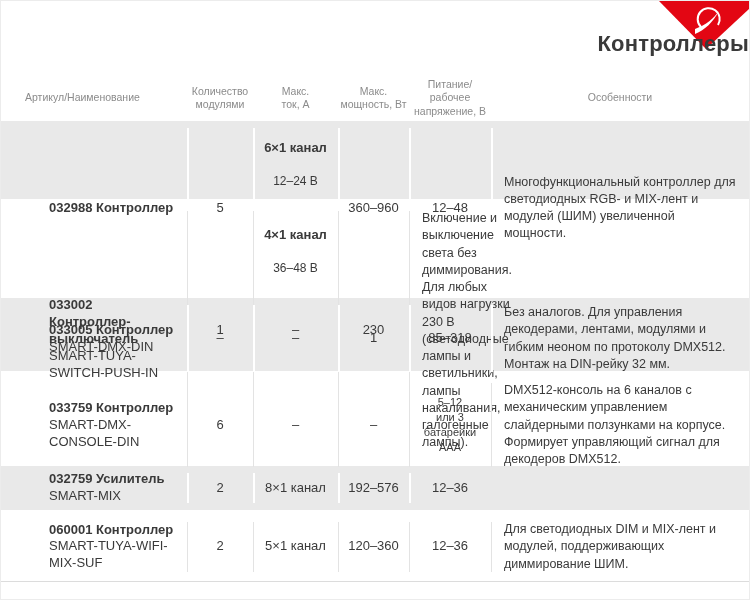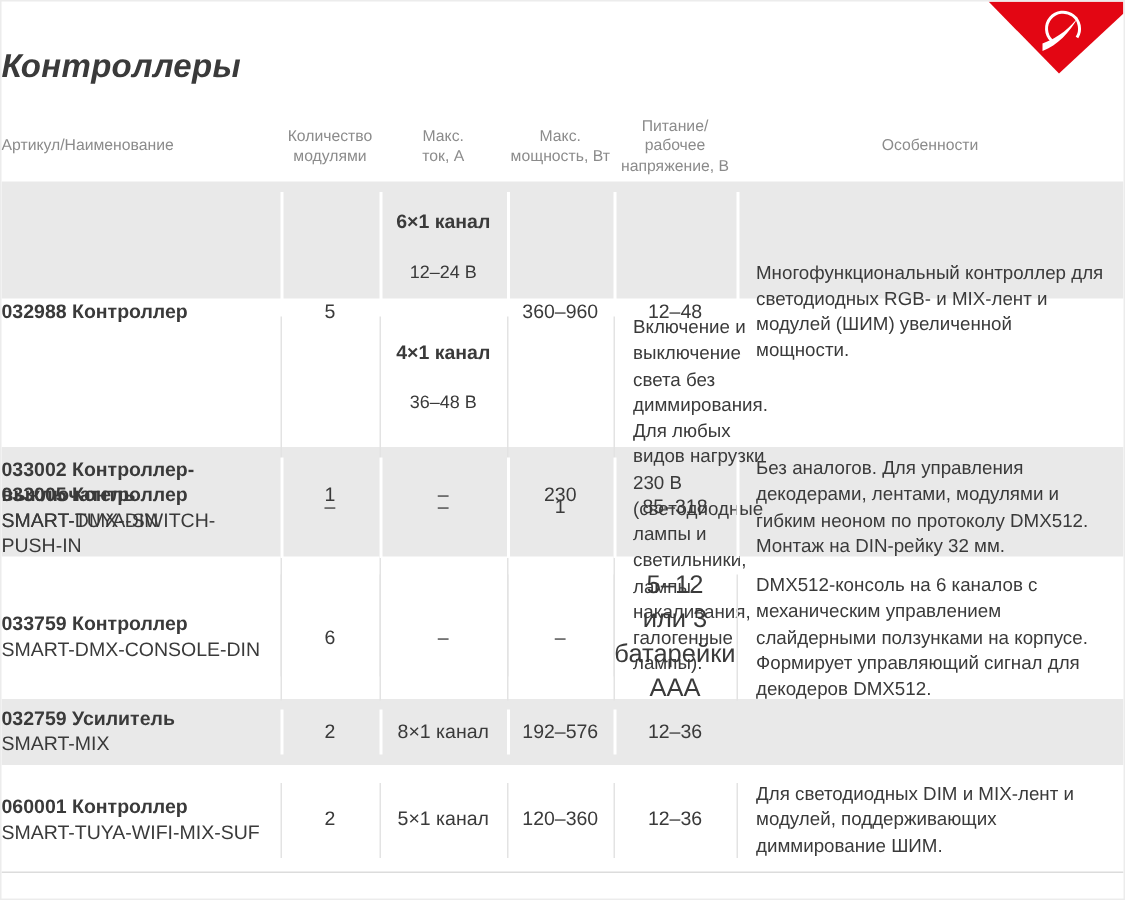--- a/index.html
+++ b/index.html
@@ -4,38 +4,38 @@
 <style>
   html,body{margin:0;padding:0;}
   body{width:750px;height:600px;font-family:"Liberation Sans","DejaVu Sans",sans-serif;}
   .page{position:relative;width:750px;height:600px;background:#ffffff;overflow:hidden;box-sizing:border-box;border:1px solid #ececec;}
 
   
   .logo-wrap{position:absolute;top:0;right:0;width:92px;height:50px;}
   .logo-wrap svg{display:block;}
 
   
-  .title{position:absolute;top:30px;left:0;width:100%;text-align:left;
-         font-size:22px;font-weight:bold;color:#3a3a3a;letter-spacing:.2px;font-style:italic;}
+  .title{position:absolute;top:30px;left:0;width:100%;text-align:right;
+         font-size:22px;font-weight:bold;color:#3a3a3a;letter-spacing:.2px;}
 
   
   .grid-cols{display:grid;grid-template-columns:186px 66px 85px 71px 82px 1fr;}
   .thead{position:absolute;top:76px;left:0;right:0;height:42px;align-items:center;}
   .th{color:#8b8b8b;font-size:10.5px;line-height:1.25;text-align:center;white-space:pre-line;}
-  .th.first{text-align:left;padding-left:0;}
+  .th.first{text-align:left;padding-left:24px;}
 
   .tbody{position:absolute;top:120px;left:0;right:0;display:flex;flex-direction:column;gap:5px;}
   .row{--div:#e3e3e3;--divw:1px;}
   .row.gray{background:#e9e9e9;--div:#ffffff;--divw:2px;}
   .r1{height:78px}.r2{height:89px}.r3{height:73px}.r4{height:85px}.r5{height:44px}.r6{height:53px}
 
   .cell{position:relative;display:flex;flex-direction:column;align-items:center;justify-content:center;
         color:#3a3a3a;font-size:13px;text-align:center;white-space:pre-line;line-height:1.3;}
   .cell + .cell::before{content:"";position:absolute;left:0;top:7px;bottom:7px;width:var(--divw);background:var(--div);}
-  .cell.name{align-items:flex-start;text-align:left;padding:0 10px 0 0;}
+  .cell.name{align-items:flex-start;text-align:left;padding:0 10px 0 0;margin-left:48px;}
   .cell.feat{align-items:flex-start;text-align:left;padding:6px 12px 6px 13px;font-size:12.5px;line-height:1.38;white-space:normal;}
   .bold{font-weight:bold;}
   .model{font-weight:normal;}
   .pair{margin:2px 0;}
   .pair .sub{font-size:12px;}
 
   .bottom-rule{position:absolute;top:580px;left:0;right:0;height:1px;background:#dcdcdc;}
 </style>
 </head>
 <body>
@@ -116,21 +116,21 @@
     </div>
 
     <div class="row r4 grid-cols">
       <div class="cell name">
         <span class="bold">033759 Контроллер</span>
         <span class="model">SMART-DMX-CONSOLE-DIN</span>
       </div>
       <div class="cell">6</div>
       <div class="cell">–</div>
       <div class="cell">–</div>
-      <div class="cell" style="font-size:17px;line-height:1.35">5–12
+      <div class="cell" style="font-size:11px;line-height:1.35">5–12
 или 3
 батарейки
 ААА</div>
       <div class="cell feat">DMX512-консоль на 6 каналов с механическим управлением слайдерными ползунками на корпусе. Формирует управляющий сигнал для декодеров DMX512.</div>
     </div>
 
     <div class="row gray r5 grid-cols">
       <div class="cell name">
         <span class="bold">032759 Усилитель</span>
         <span class="model">SMART-MIX</span>

